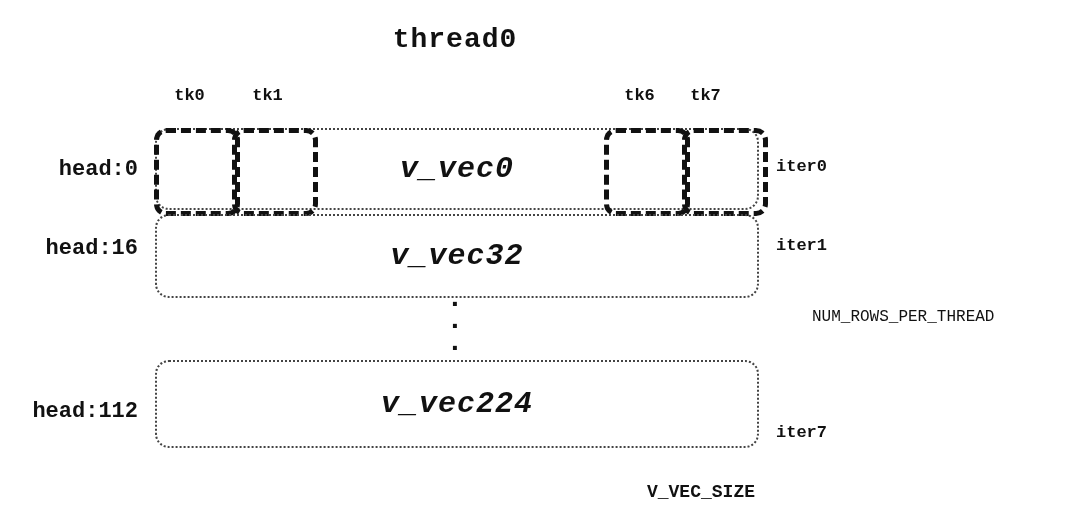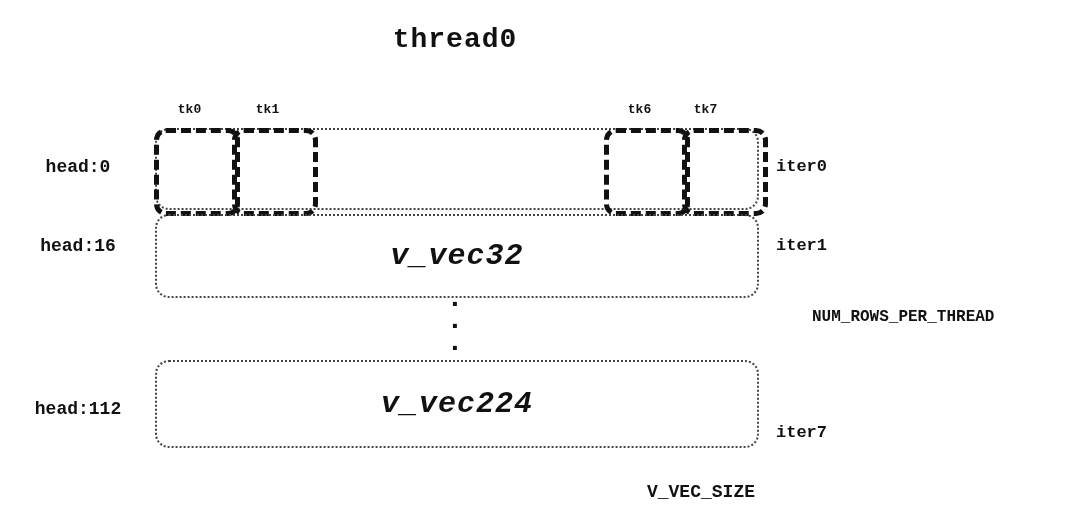--- a/index.html
+++ b/index.html
@@ -16,21 +16,21 @@
   .title {
     left: 155px; top: 24px; width: 600px;
     text-align: center;
     font-size: 28px; font-weight: bold;
     letter-spacing: 1px;
   }
 
   .tk-label {
     top: 86px; width: 75px;
     text-align: center;
-    font-size: 13px; font-weight: bold; margin-top: 16px;
+    font-size: 17px; font-weight: bold;
   }
 
   .row {
     left: 155px; width: 600px;
     border: 2px dotted #444;
     border-radius: 14px;
     display: flex; align-items: center; justify-content: center;
     background: transparent;
   }
   .row-0 { top: 128px; height: 78px; }
@@ -51,22 +51,22 @@
     border: 5px dashed #111;
     border-radius: 12px;
   }
   .tk-box-0 { left: -3px; }
   .tk-box-1 { left: 75px; }
   .tk-box-2 { left: 447px; }
   .tk-box-3 { left: 525px; }
 
   .head-label {
     width: 120px;
-    text-align: center;
-    font-size: 18px; font-weight: bold;
+    text-align: right;
+    font-size: 22px; font-weight: bold;
     left: 18px;
   }
   .head-0 { top: 157px; }
   .head-1 { top: 236px; }
   .head-2 { top: 399px; }
 
   .iter-label {
     left: 776px; width: 100px;
     text-align: left;
     font-size: 17px; font-weight: bold;
@@ -78,21 +78,21 @@
   .dots {
     left: 405px; top: 288px; width: 100px;
     text-align: center;
     font-size: 28px; font-weight: bold;
     line-height: 22px;
     white-space: pre-line;
   }
 
   .num-rows-label {
     left: 812px; top: 308px;
-    font-size: 16px; font-weight: bold;
+    font-size: 16px; font-weight: normal;
   }
 
   .bottom-label {
     left: 155px; top: 482px; width: 600px;
     text-align: right;
     font-size: 18px; font-weight: bold;
   }
 </style>
 </head>
 <body>
@@ -104,20 +104,21 @@
   <div class="abs tk-label" style="left:152px;">tk0</div>
   <div class="abs tk-label" style="left:230px;">tk1</div>
   <div class="abs tk-label" style="left:602px;">tk6</div>
   <div class="abs tk-label" style="left:668px;">tk7</div>
 
   <div class="abs row row-0">
     <div class="tk-box tk-box-0"></div>
     <div class="tk-box tk-box-1"></div>
     <div class="tk-box tk-box-2"></div>
     <div class="tk-box tk-box-3"></div>
+    <span class="vec-label">v_vec0</span>
   </div>
 
   <div class="abs row row-1">
     <span class="vec-label">v_vec32</span>
   </div>
 
   <div class="abs dots">.
 .
 .</div>
 

